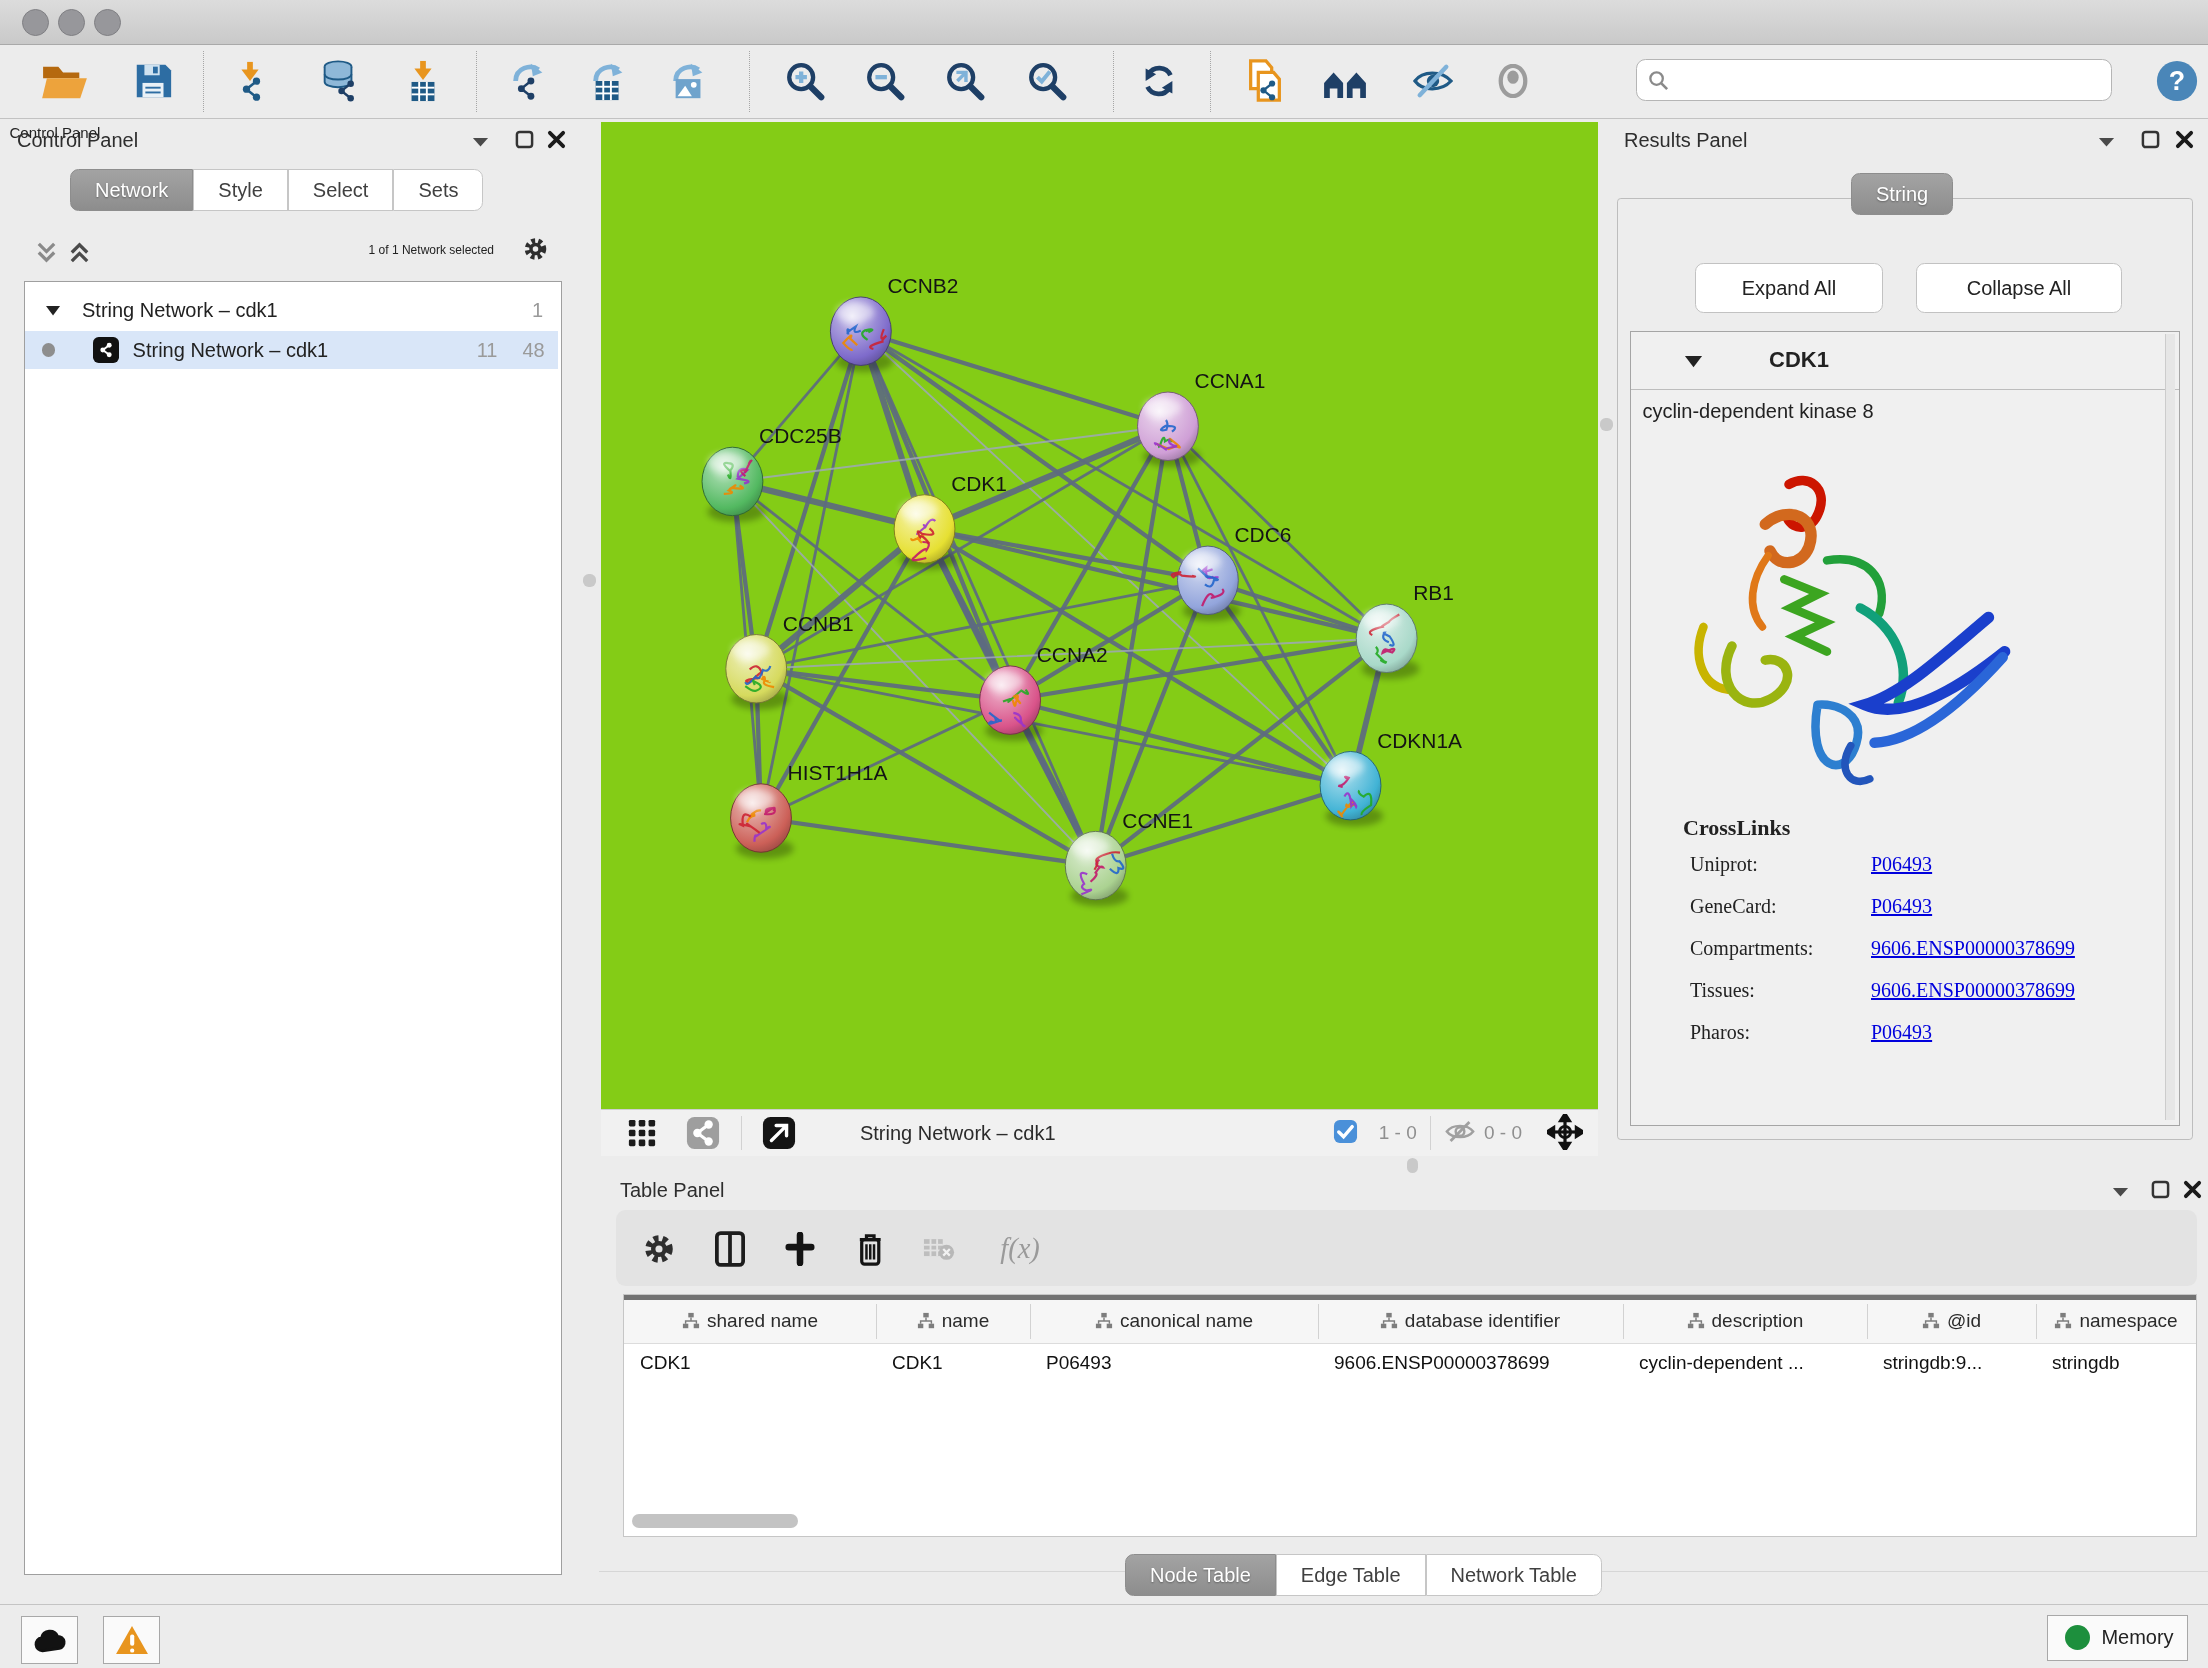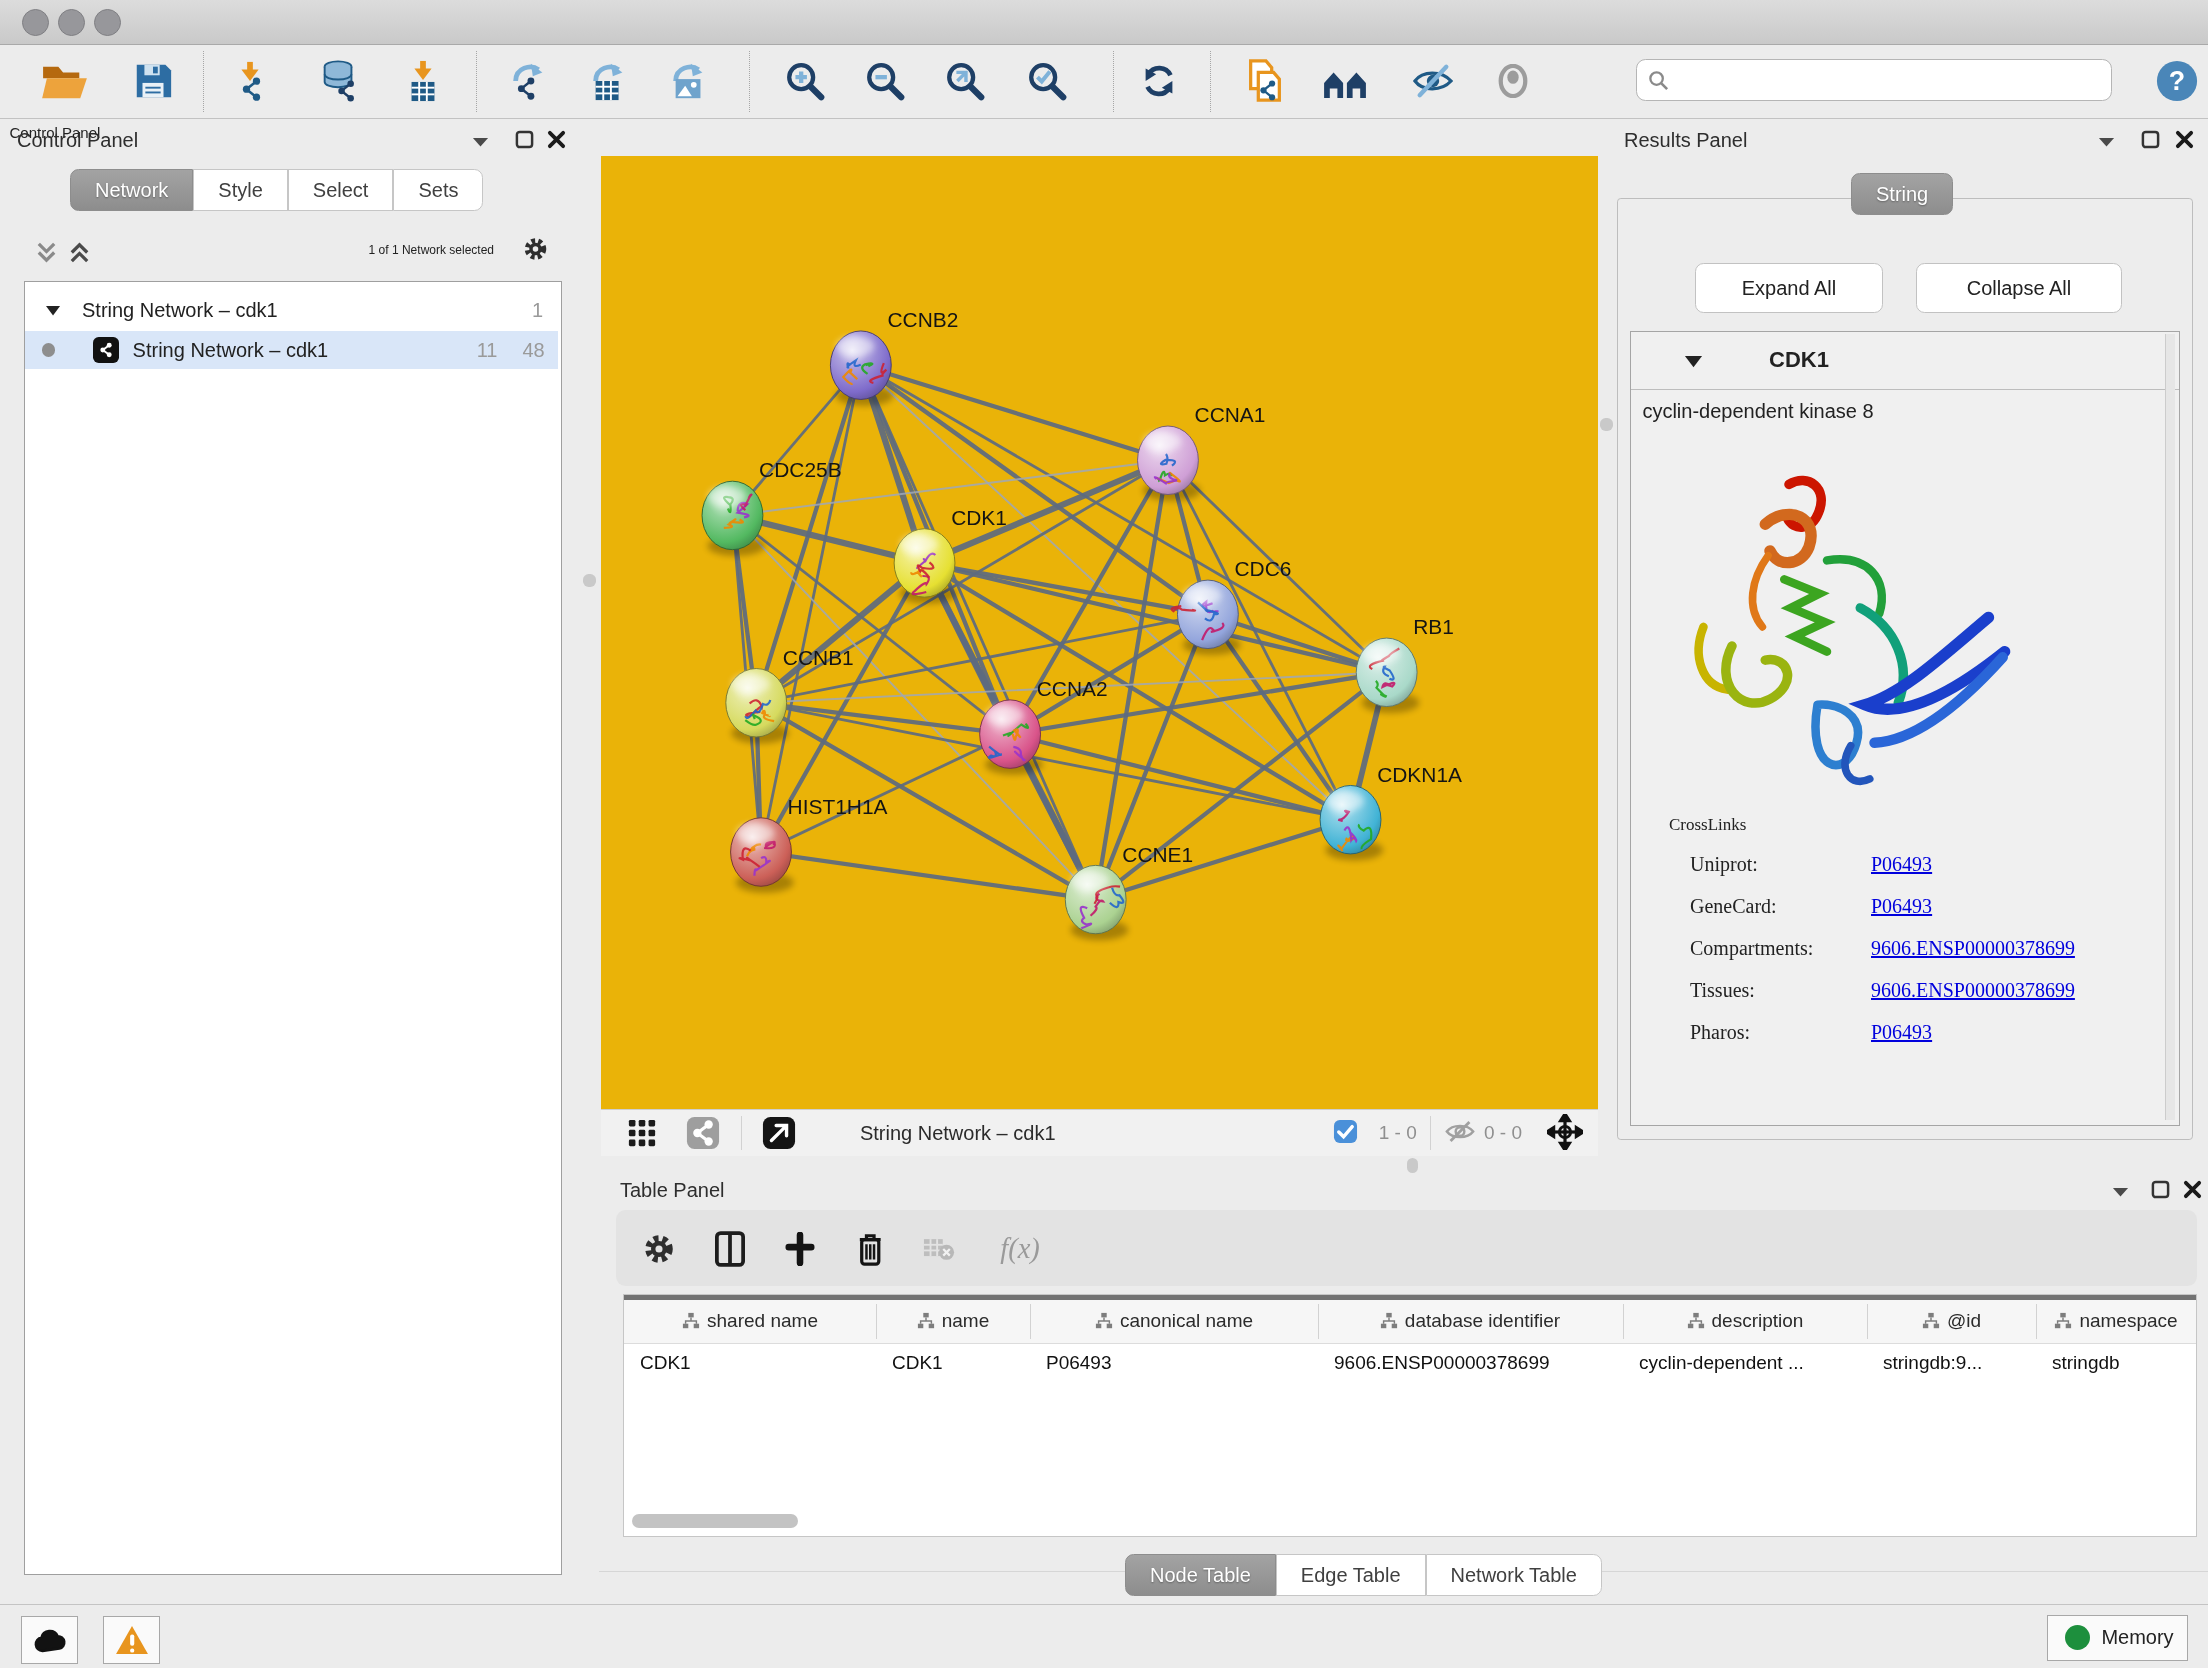--- a/index.html
+++ b/index.html
@@ -26,21 +26,21 @@
   .tabbtn.first{border-radius:8.6px 0 0 8.6px;}
   .tabbtn.last{border-radius:0 8.6px 8.6px 0;}
   .tabbtn.sel{background:linear-gradient(#a3a3a3,#8d8d8d);color:#fff;border-color:#8d8d8d;
     text-shadow:0 1px 1.9px rgba(0,0,0,.35);}
   
   .tree-box{left:24px;top:281px;width:536px;height:1292px;background:#fff;border:1.9px solid #9f9f9f;}
   .tree-row{left:0;width:533px;height:38px;display:flex;align-items:center;font-size:20px;}
   .cnt{color:#9a9a9a;}
   .sharesq{width:26px;height:26px;border-radius:5.7px;background:#111;display:flex;align-items:center;justify-content:center;}
   
-  .netcanvas{left:601px;top:122px;width:997px;height:987px;background:#eab308;margin-top:34px;}
+  .netcanvas{left:601px;top:122px;width:997px;height:987px;background:#84cc16;}
   .netstatus{left:601px;top:1109px;width:997px;height:46px;background:#f1f1f1;border-top:1px solid #cfcfcf;
     display:flex;align-items:center;}
   .ns-sep{width:0;height:34px;border-left:1px solid #d2d2d2;margin:0 13.3px;}
   .graytxt{color:#8f8f8f;font-size:19px;}
   
   .res-outer{left:1617px;top:198px;width:574px;height:940px;background:#ededed;border:1px solid #bdbdbd;border-radius:3.8px;}
   .btn{background:#fff;border:1px solid #c2c2c2;border-radius:8.6px;font-size:20px;color:#222;
     display:flex;align-items:center;justify-content:center;}
   .cdk-card{left:1630px;top:331px;width:548px;height:793px;border:1px solid #a5a5a5;background:#f0f0f0;}
   .serif{font-family:"Liberation Serif",serif;}
@@ -669,21 +669,21 @@
       <path d="M60,190 C40,230 70,262 100,246 C130,230 120,200 95,205" stroke="#9ab410" stroke-width="10"></path>
       <path d="M115,120 L152,135 L122,150 L158,165 L126,180 L160,196" stroke="#3ca520" stroke-width="9"></path>
       <path d="M160,100 C202,93 226,120 215,156" stroke="#22a03a" stroke-width="9"></path>
       <path d="M195,150 C232,170 250,210 235,250" stroke="#11a07a" stroke-width="10"></path>
       <path d="M330,160 C280,202 240,240 200,252 C242,270 302,232 347,196" stroke="#1a3fcc" stroke-width="12"></path>
       <path d="M345,202 C300,252 252,290 210,292" stroke="#2a66d8" stroke-width="11"></path>
       <path d="M150,252 C138,322 180,332 191,292 C200,262 170,250 150,252" stroke="#2d7fd0" stroke-width="9"></path>
       <path d="M185,295 C170,320 185,340 205,330" stroke="#2255bb" stroke-width="8"></path>
     </g>
   </svg>
-  <div class="abs serif" style="left:38px;top:483px;font-size:17px;font-weight:normal">CrossLinks</div>
+  <div class="abs serif" style="left:52px;top:483px;font-size:22px;font-weight:bold">CrossLinks</div>
   <div id="crosslinks" class="abs" style="left:59px;top:521px;width:457px">
       <div style="display:flex;margin-bottom:19px;font-size:20px">
         <span class="serif" style="width:181px">Uniprot:</span>
         <span class="serif xlink">P06493</span>
       </div>
       <div style="display:flex;margin-bottom:19px;font-size:20px">
         <span class="serif" style="width:181px">GeneCard:</span>
         <span class="serif xlink">P06493</span>
       </div>
       <div style="display:flex;margin-bottom:19px;font-size:20px">

